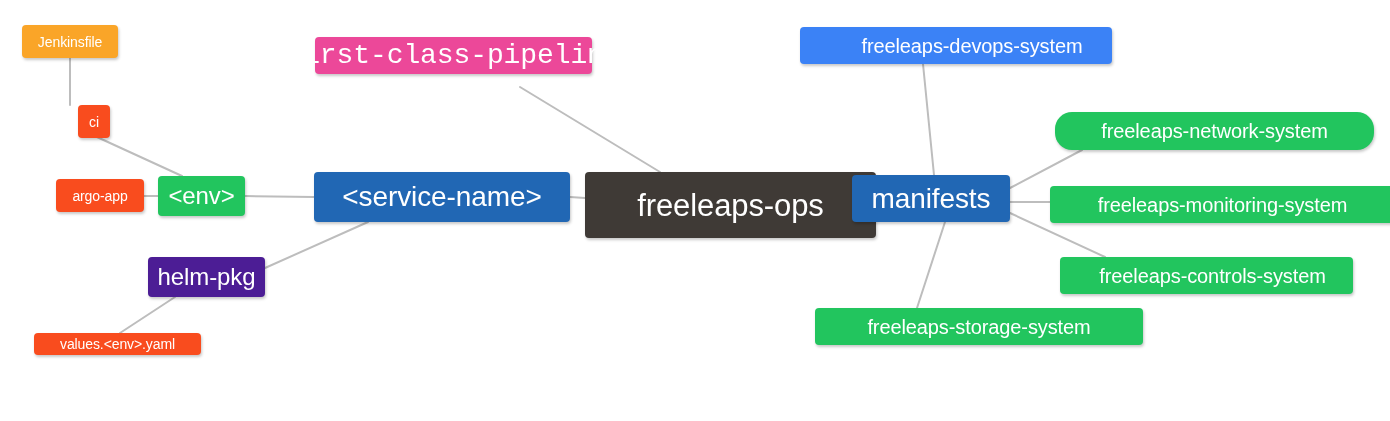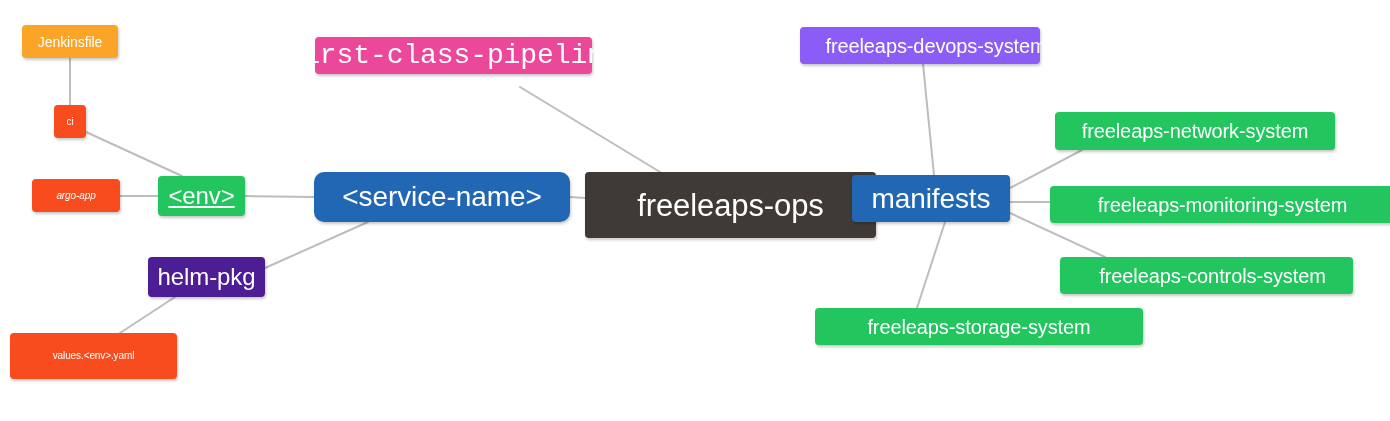--- a/index.html
+++ b/index.html
@@ -42,21 +42,21 @@
   }
   .node-label {
     display: block;
     white-space: nowrap;
   }
   
   .role-root      { font-size: 31px; }
   .role-branch-lg { font-size: 28px; }
   .role-branch-md { font-size: 24px; }
   .role-leaf      { font-size: 20px; }
-  .role-mini      { font-size: 10px; }
+  .role-mini      { font-size: 14px; margin-left: 24px; }
   .role-tiny      { font-size: 14px; }
 </style>
 </head>
 <body>
 
 <div id="canvas">
 
   <svg id="edge-layer" viewBox="0 0 1390 421" preserveAspectRatio="none" aria-hidden="true">
       <line x1="70" y1="58" x2="70" y2="105" stroke="#bdbdbd" stroke-width="2" stroke-linecap="round"></line>
       <line x1="86" y1="132" x2="182" y2="176" stroke="#bdbdbd" stroke-width="2" stroke-linecap="round"></line>
@@ -74,48 +74,48 @@
       <line x1="945" y1="222" x2="917" y2="308" stroke="#bdbdbd" stroke-width="2" stroke-linecap="round"></line>
     </svg>
 
   <div id="node-layer">
       <div class="node role-tiny" style="left: 22px; top: 25px; width: 96px; height: 33px; background: rgb(250, 165, 40);">
         <span class="node-label">Jenkinsfile</span>
       </div>
       <div class="node role-mini" style="left: 54px; top: 105px; width: 32px; height: 33px; background: rgb(249, 76, 30);">
         <span class="node-label">ci</span>
       </div>
-      <div class="node role-mini" style="left: 32px; top: 179px; width: 88px; height: 33px; background: rgb(249, 76, 30); font-style: italic;">
+      <div class="node role-mini" style="left: 32px; top: 179px; width: 88px; height: 33px; background: rgb(249, 76, 30);">
         <span class="node-label">argo-app</span>
       </div>
-      <div class="node role-branch-md" style="left: 158px; top: 176px; width: 87px; height: 40px; background: rgb(34, 197, 94); text-decoration: underline;">
+      <div class="node role-branch-md" style="left: 158px; top: 176px; width: 87px; height: 40px; background: rgb(34, 197, 94);">
         <span class="node-label">&lt;env&gt;</span>
       </div>
       <div class="node role-branch-md" style="left: 148px; top: 257px; width: 117px; height: 40px; background: #4c1d95;">
         <span class="node-label">helm-pkg</span>
       </div>
-      <div class="node role-mini" style="left: 10px; top: 333px; width: 167px; height: 46px; background: rgb(249, 76, 30);">
+      <div class="node role-mini" style="left: 10px; top: 333px; width: 167px; height: 22px; background: rgb(249, 76, 30);">
         <span class="node-label">values.&lt;env&gt;.yaml</span>
       </div>
       <div class="node role-branch-lg" style="left: 315px; top: 37px; width: 277px; height: 37px; background: #ec4899; font-family: Liberation Mono, monospace;">
         <span class="node-label">first-class-pipeline</span>
       </div>
-      <div class="node role-branch-lg" style="left: 314px; top: 172px; width: 256px; height: 50px; background: rgb(33, 103, 180); border-radius: 10px;">
+      <div class="node role-branch-lg" style="left: 314px; top: 172px; width: 256px; height: 50px; background: rgb(33, 103, 180);">
         <span class="node-label">&lt;service-name&gt;</span>
       </div>
       <div class="node role-root" style="left: 585px; top: 172px; width: 291px; height: 66px; background: rgb(63, 58, 54);">
         <span class="node-label">freeleaps-ops</span>
       </div>
       <div class="node role-branch-lg" style="left: 852px; top: 175px; width: 158px; height: 47px; background: rgb(33, 103, 180);">
         <span class="node-label">manifests</span>
       </div>
-      <div class="node role-leaf" style="left: 800px; top: 27px; width: 240px; height: 37px; background: #8b5cf6; padding-left: 32px;">
+      <div class="node role-leaf" style="left: 800px; top: 27px; width: 312px; height: 37px; background: #3b82f6; padding-left: 32px;">
         <span class="node-label">freeleaps-devops-system</span>
       </div>
-      <div class="node role-leaf" style="left: 1055px; top: 112px; width: 280px; height: 38px; background: rgb(34, 197, 94);">
+      <div class="node role-leaf" style="left: 1055px; top: 112px; width: 319px; height: 38px; background: rgb(34, 197, 94); border-radius: 17px;">
         <span class="node-label">freeleaps-network-system</span>
       </div>
       <div class="node role-leaf" style="left: 1050px; top: 186px; width: 345px; height: 37px; background: rgb(34, 197, 94);">
         <span class="node-label">freeleaps-monitoring-system</span>
       </div>
       <div class="node role-leaf" style="left: 1060px; top: 257px; width: 293px; height: 37px; background: rgb(34, 197, 94); padding-left: 12px;">
         <span class="node-label">freeleaps-controls-system</span>
       </div>
       <div class="node role-leaf" style="left: 815px; top: 308px; width: 328px; height: 37px; background: rgb(34, 197, 94);">
         <span class="node-label">freeleaps-storage-system</span>

